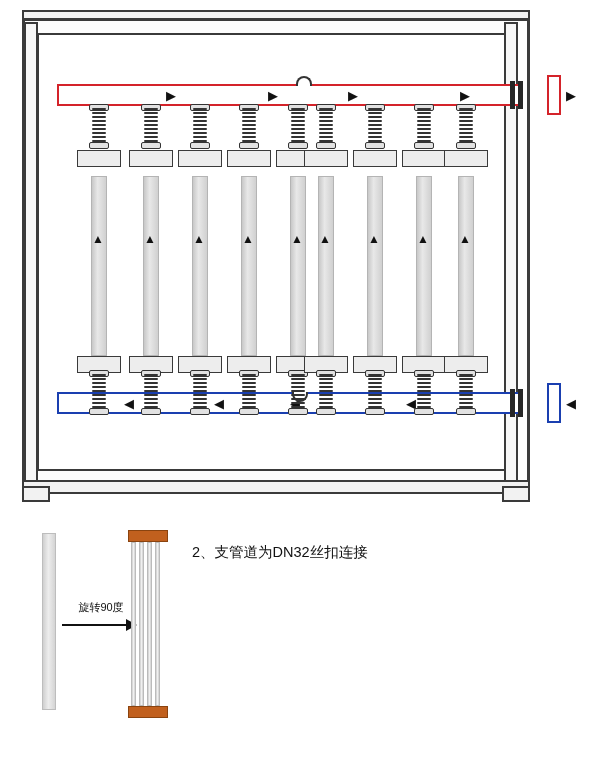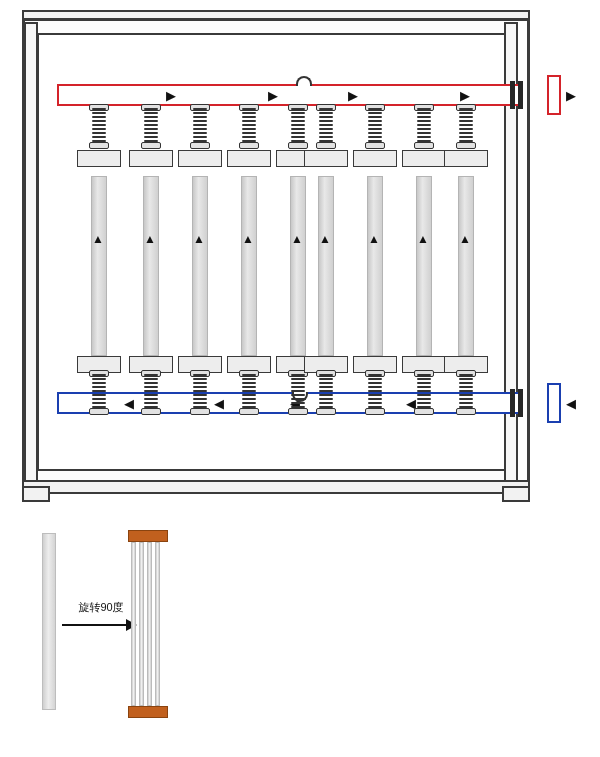--- a/index.html
+++ b/index.html
@@ -479,14 +479,15 @@
   <div class="bundle">
     <div class="cap t"></div>
     <div class="cap b"></div>
     <div class="pipe" style="left:3px"></div>
     <div class="pipe" style="left:11px"></div>
     <div class="pipe" style="left:19px"></div>
     <div class="pipe" style="left:27px"></div>
   </div>
 
   <div class="notes">
+    <div>2、支管道为DN32丝扣连接</div>
   </div>
 </div>
 
 </body></html>

